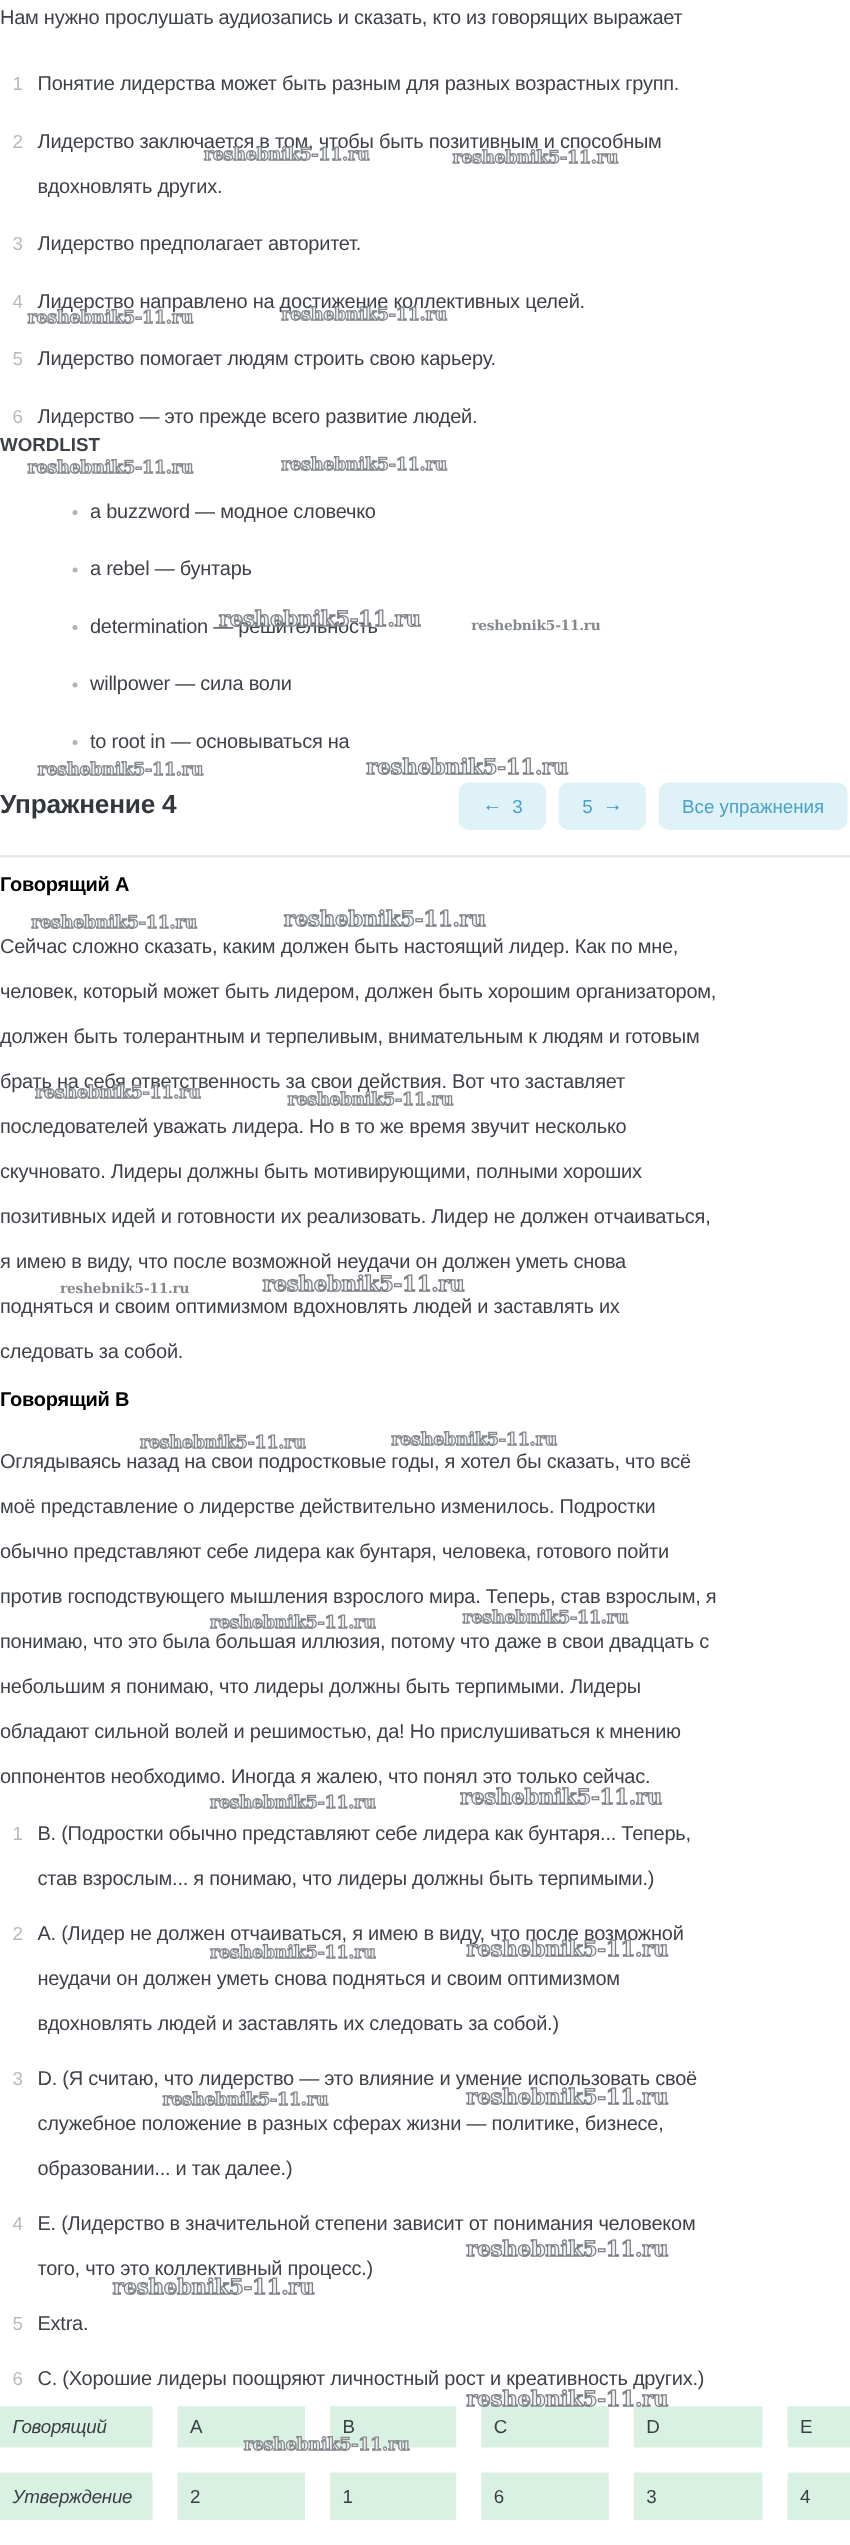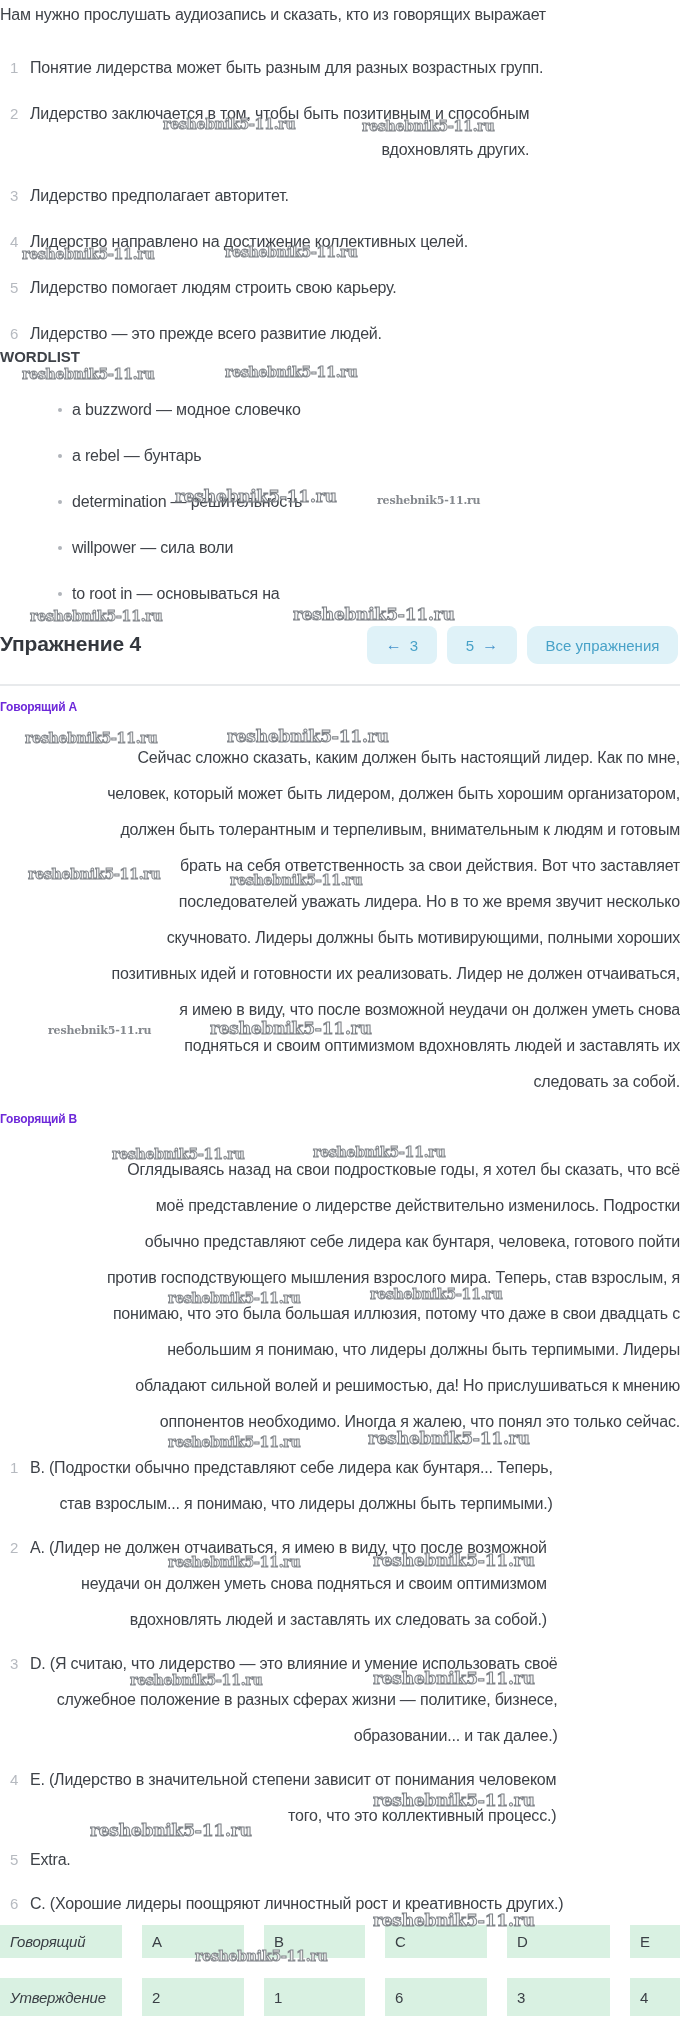--- a/index.html
+++ b/index.html
@@ -2,47 +2,47 @@
 <html><head>
 <meta charset="utf-8">
 <style>
   * { margin:0; padding:0; box-sizing:border-box; }
   body { background:#ffffff; font-family:"Liberation Sans", sans-serif; }
   #page {
     position:relative; width:680px; height:2036px; overflow:hidden;
     background:#ffffff; color:#3e4248; font-size:16px; letter-spacing:-0.2px;
   }
   .abs { position:absolute; left:0; right:0; }
-  .lines { white-space:pre-line;text-align:right; }
+  .lines { white-space:pre-line; }
   .para { line-height:36px; }
   .intro { line-height:26px; }
 
   
   .li { display:flex; align-items:flex-start; margin-bottom:10px; }
   .li .num { flex:0 0 20px; margin-left:10px; color:#b6bac0; line-height:36px; font-size:15px; }
   .li .txt { line-height:36px; }
   .wl-item { display:flex; align-items:flex-start; margin-bottom:10px; line-height:36px;padding-left:44px; }
   .dot { flex:0 0 4px; width:4px; height:4px; border-radius:50%; background:#b0b4ba; margin:16px 10px 0 14px; }
 
   .wl-title { font-weight:bold; font-size:15px; letter-spacing:0; }
 
   .ex-title { font-weight:bold; font-size:21px; line-height:32px; color:#34383e; }
   .pager { position:absolute; top:626px; right:2px; display:flex; gap:10px; }
   .pg-btn {
     border:none; cursor:pointer; height:38px; border-radius:8px;
     background:#dff2f8; color:#48a2c8; font-family:"Liberation Sans", sans-serif;
     font-size:15px; display:flex; align-items:center; justify-content:center; gap:8px;
   }
   .pg-btn.small { width:70px; }
-  .pg-btn.wide { width:151px;border-radius:11px; }
+  .pg-btn.wide { width:151px; }
   .arr { color:#4593cb; font-size:16px; }
 
   .divider { height:2px; background:#e8eaec; }
 
-  .speaker-title { font-weight:bold; font-size:12px; color:#6d28d9; }
+  .speaker-title { font-weight:bold; font-size:16px; color:#000000; }
 
   
   .wm { position:absolute; font-family:"DejaVu Serif", serif; font-weight:700; pointer-events:none; }
   .wm.lg { font-size:17px; color:#f2f2f2; -webkit-text-stroke:1px #7c8086; }
   .wm.md { font-size:14px; color:#f0f0f0; -webkit-text-stroke:1px #84888d; }
   .wm.sm { font-size:11px; color:#85898e; }
 
   
   .table {
     position:absolute; top:1925px; left:0; width:632px;

